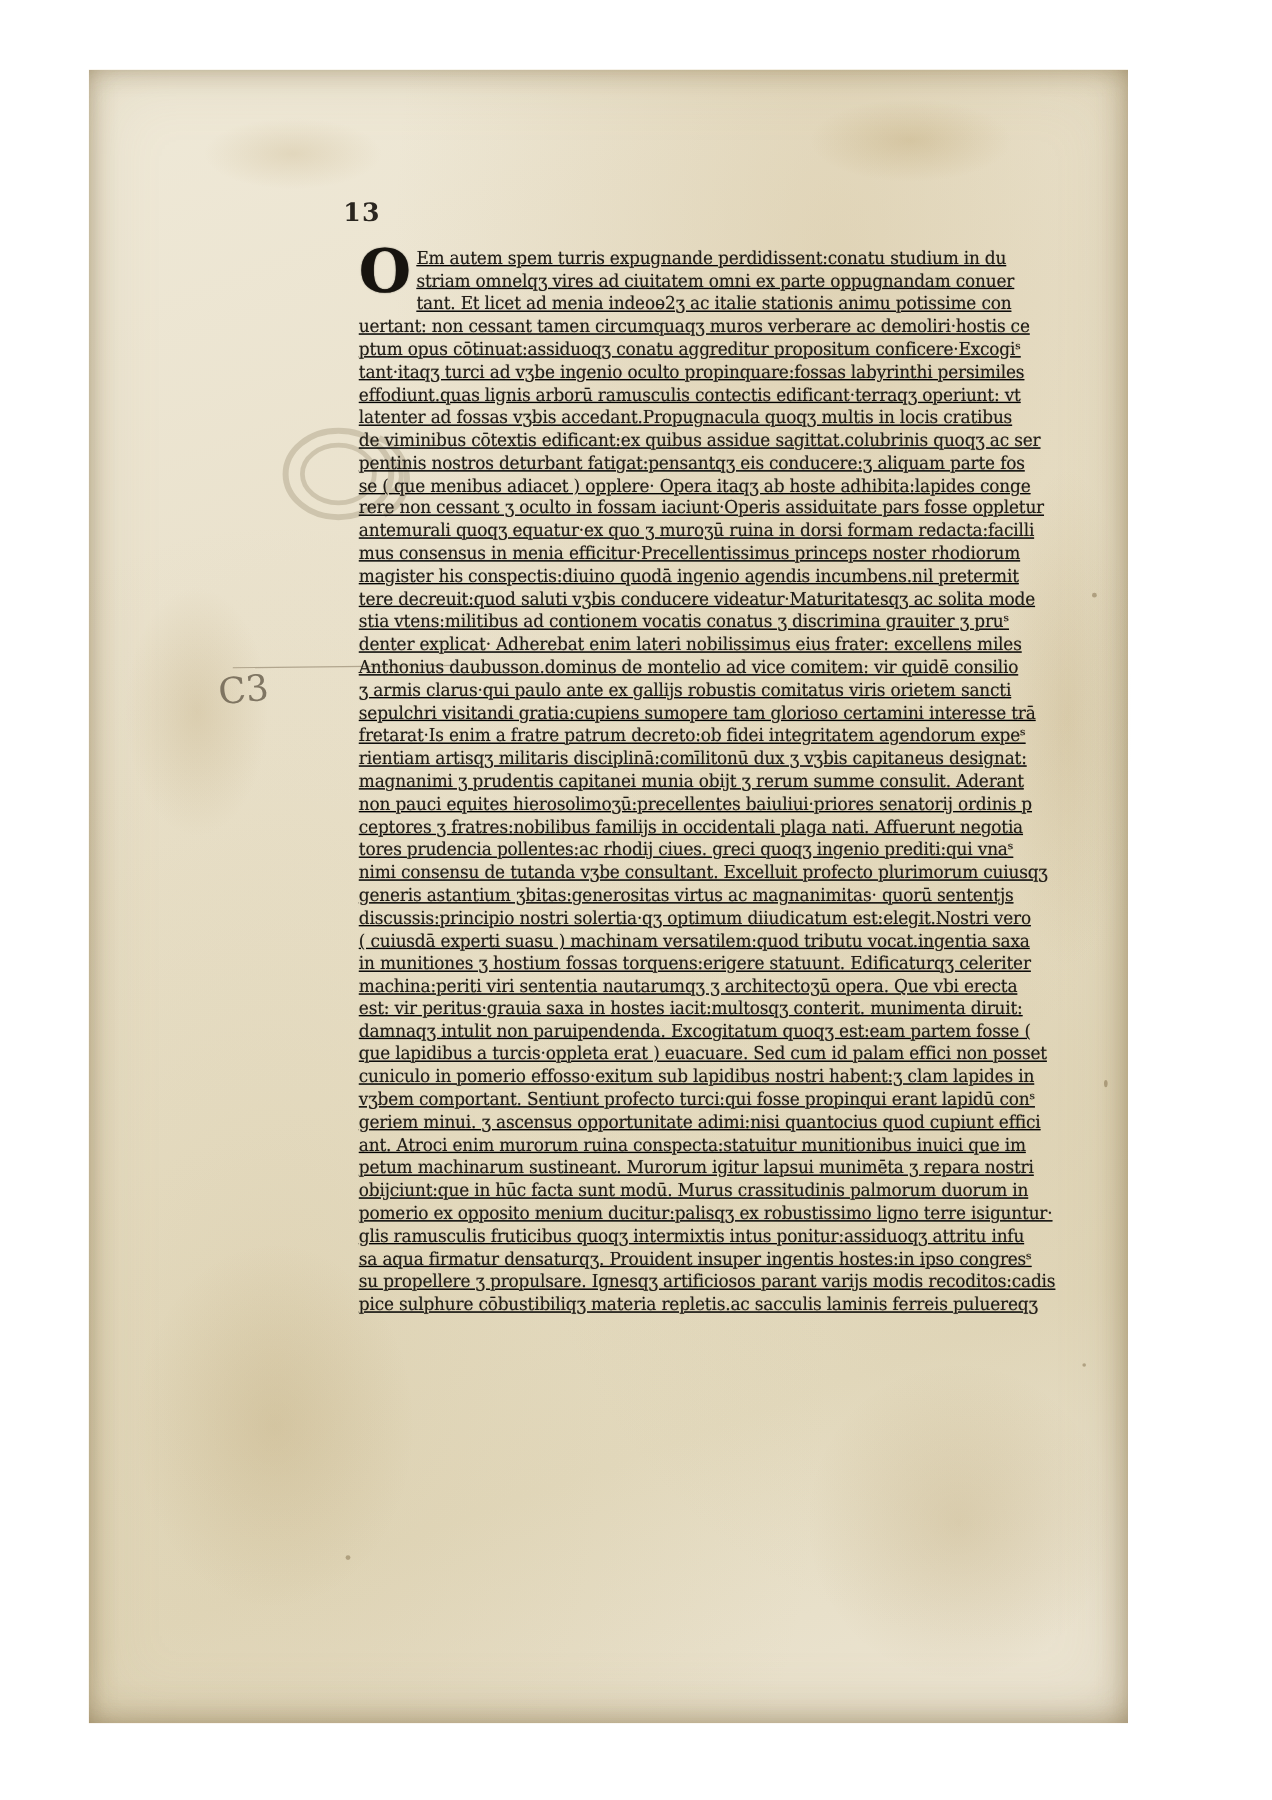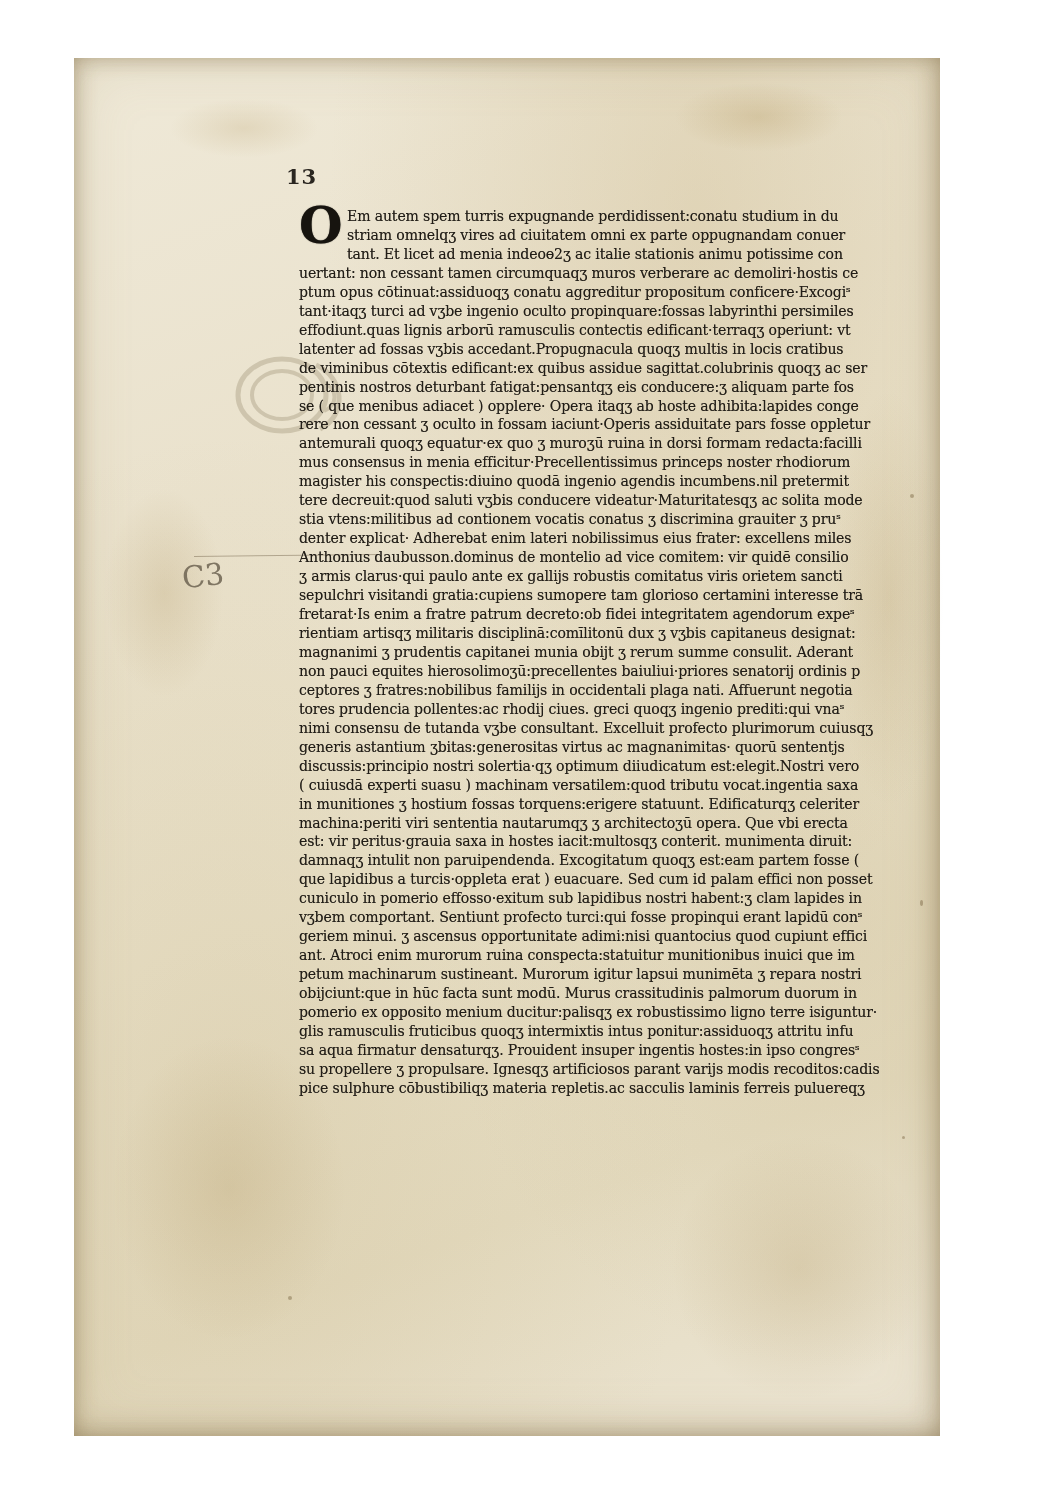--- a/index.html
+++ b/index.html
@@ -69,20 +69,21 @@
     font-weight: 600;
     margin-left: 16px;
   }
 
   
   #text-column {
     position: absolute;
     left: 225px;
     top: 148px;
     width: 595px;
+    text-decoration: underline;
   }
 
   .line {
     font-family: "DejaVu Serif", serif;
     font-size: 14.1px;
     line-height: 18.95px;
     color: #211d17;
     white-space: pre;
     letter-spacing: -0.15px;
     text-shadow: 0 0 0.6px rgba(33,29,23,0.55);

